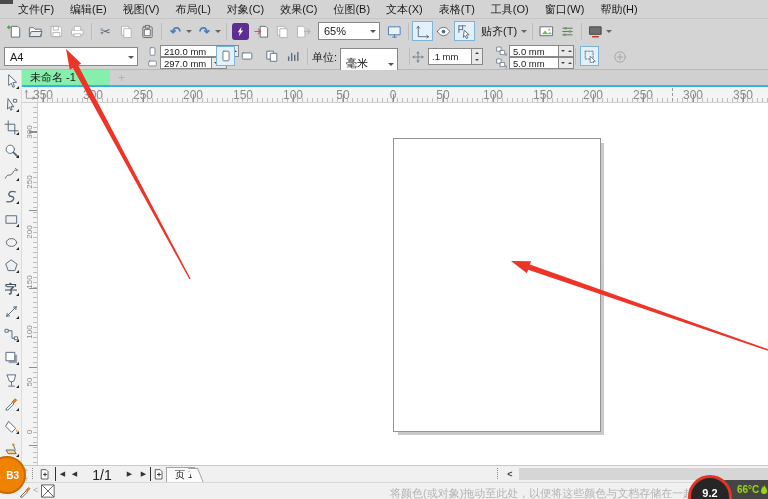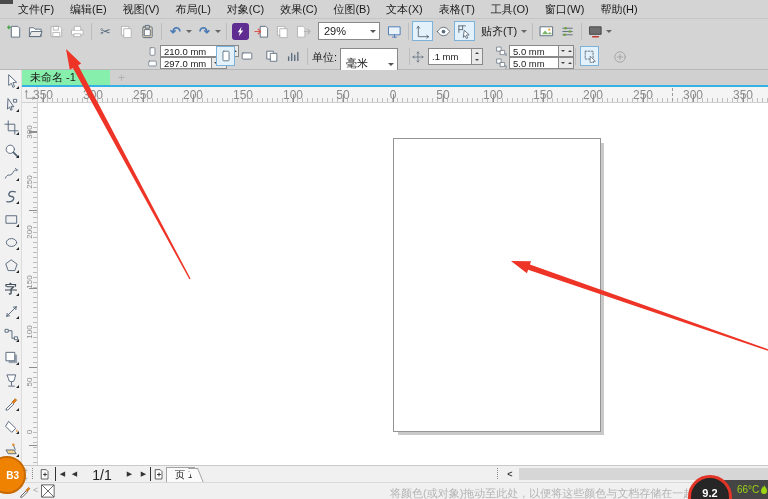--- a/index.html
+++ b/index.html
@@ -91,21 +91,21 @@
   #palette-dropper{position:absolute;left:19px;top:2px;width:13px;height:13px;color:#444}
   #palette-scroll{position:absolute;left:33px;top:2px;color:#aaa;font-size:9px}
   #no-color-swatch{position:absolute;left:41px;top:1px;width:14px;height:14px}
   #palette-hint{position:absolute;left:390px;top:3px;color:#b4b4b4;font-size:11px;white-space:nowrap}
 
   
   #corner-badge{position:absolute;left:-12px;top:456px;width:38px;height:38px;border-radius:50%;background:#ef8200;border:2px solid #c86a00;z-index:55;display:flex;align-items:center;justify-content:flex-end;padding-right:5px;box-sizing:border-box;color:#fff;font-weight:bold;font-size:10px}
   #perf-pill{position:absolute;left:712px;top:480px;width:56px;height:19px;background:#454545;border-radius:4px 0 0 0;z-index:56}
   #perf-ball{position:absolute;left:688px;top:475px;width:44px;height:44px;border-radius:50%;background:#262626;border:3px solid #e23427;box-sizing:border-box;z-index:57;display:flex;justify-content:center}
   #perf-value{color:#fff;font-size:11px;font-weight:bold;margin-top:9px}
-  #perf-temp{position:absolute;left:737px;top:484px;z-index:58;color:#9bd613;font-weight:normal;font-size:10px;display:flex;align-items:center;gap:1px}
+  #perf-temp{position:absolute;left:737px;top:484px;z-index:58;color:#9bd613;font-weight:bold;font-size:10px;display:flex;align-items:center;gap:1px}
   #perf-temp svg{width:8px;height:10px}
 
   #arrows{position:absolute;left:0;top:0;width:768px;height:499px;z-index:70;pointer-events:none}
 </style>
 </head>
 <body>
 
 <div id="app">
 
   <svg width="0" height="0" style="position:absolute" aria-hidden="true">
@@ -357,21 +357,21 @@
         <svg>
           <use href="#s-copy"></use>
         </svg>
       </span>
     <span class="ibtn disabled">
         <svg>
           <use href="#s-export"></use>
         </svg>
       </span>
     <div class="combo" id="zoom-combo">
-      <span>29%</span>
+      <span>65%</span>
       <span class="chev"></span>
     </div>
     <span class="ibtn">
         <svg>
           <use href="#s-monitor"></use>
         </svg>
       </span>
     <span class="vsep"></span>
     <span class="ibtn pressed">
         <svg>
@@ -404,20 +404,24 @@
     <span class="vsep"></span>
     <span class="ibtn">
         <svg>
           <use href="#s-display"></use>
         </svg>
       </span>
     <span class="caret"></span>
   </div>
 
   <div id="propbar">
+    <div class="combo abs" style="left:4px;top:4px;width:134px;height:19px">
+      <span>A4</span>
+      <span class="chev"></span>
+    </div>
     <div class="abs" style="left:147px;top:2px;display:flex;align-items:center">
       <span class="tinyico"><svg width="11" height="11">
             <use href="#s-portrait"></use>
           </svg></span>
       <span class="numbox" style="width:64px">210.0 mm</span>
       <span class="spinh">
           <b>
             <i class="tri-dn"></i>
           </b>
           <b>

